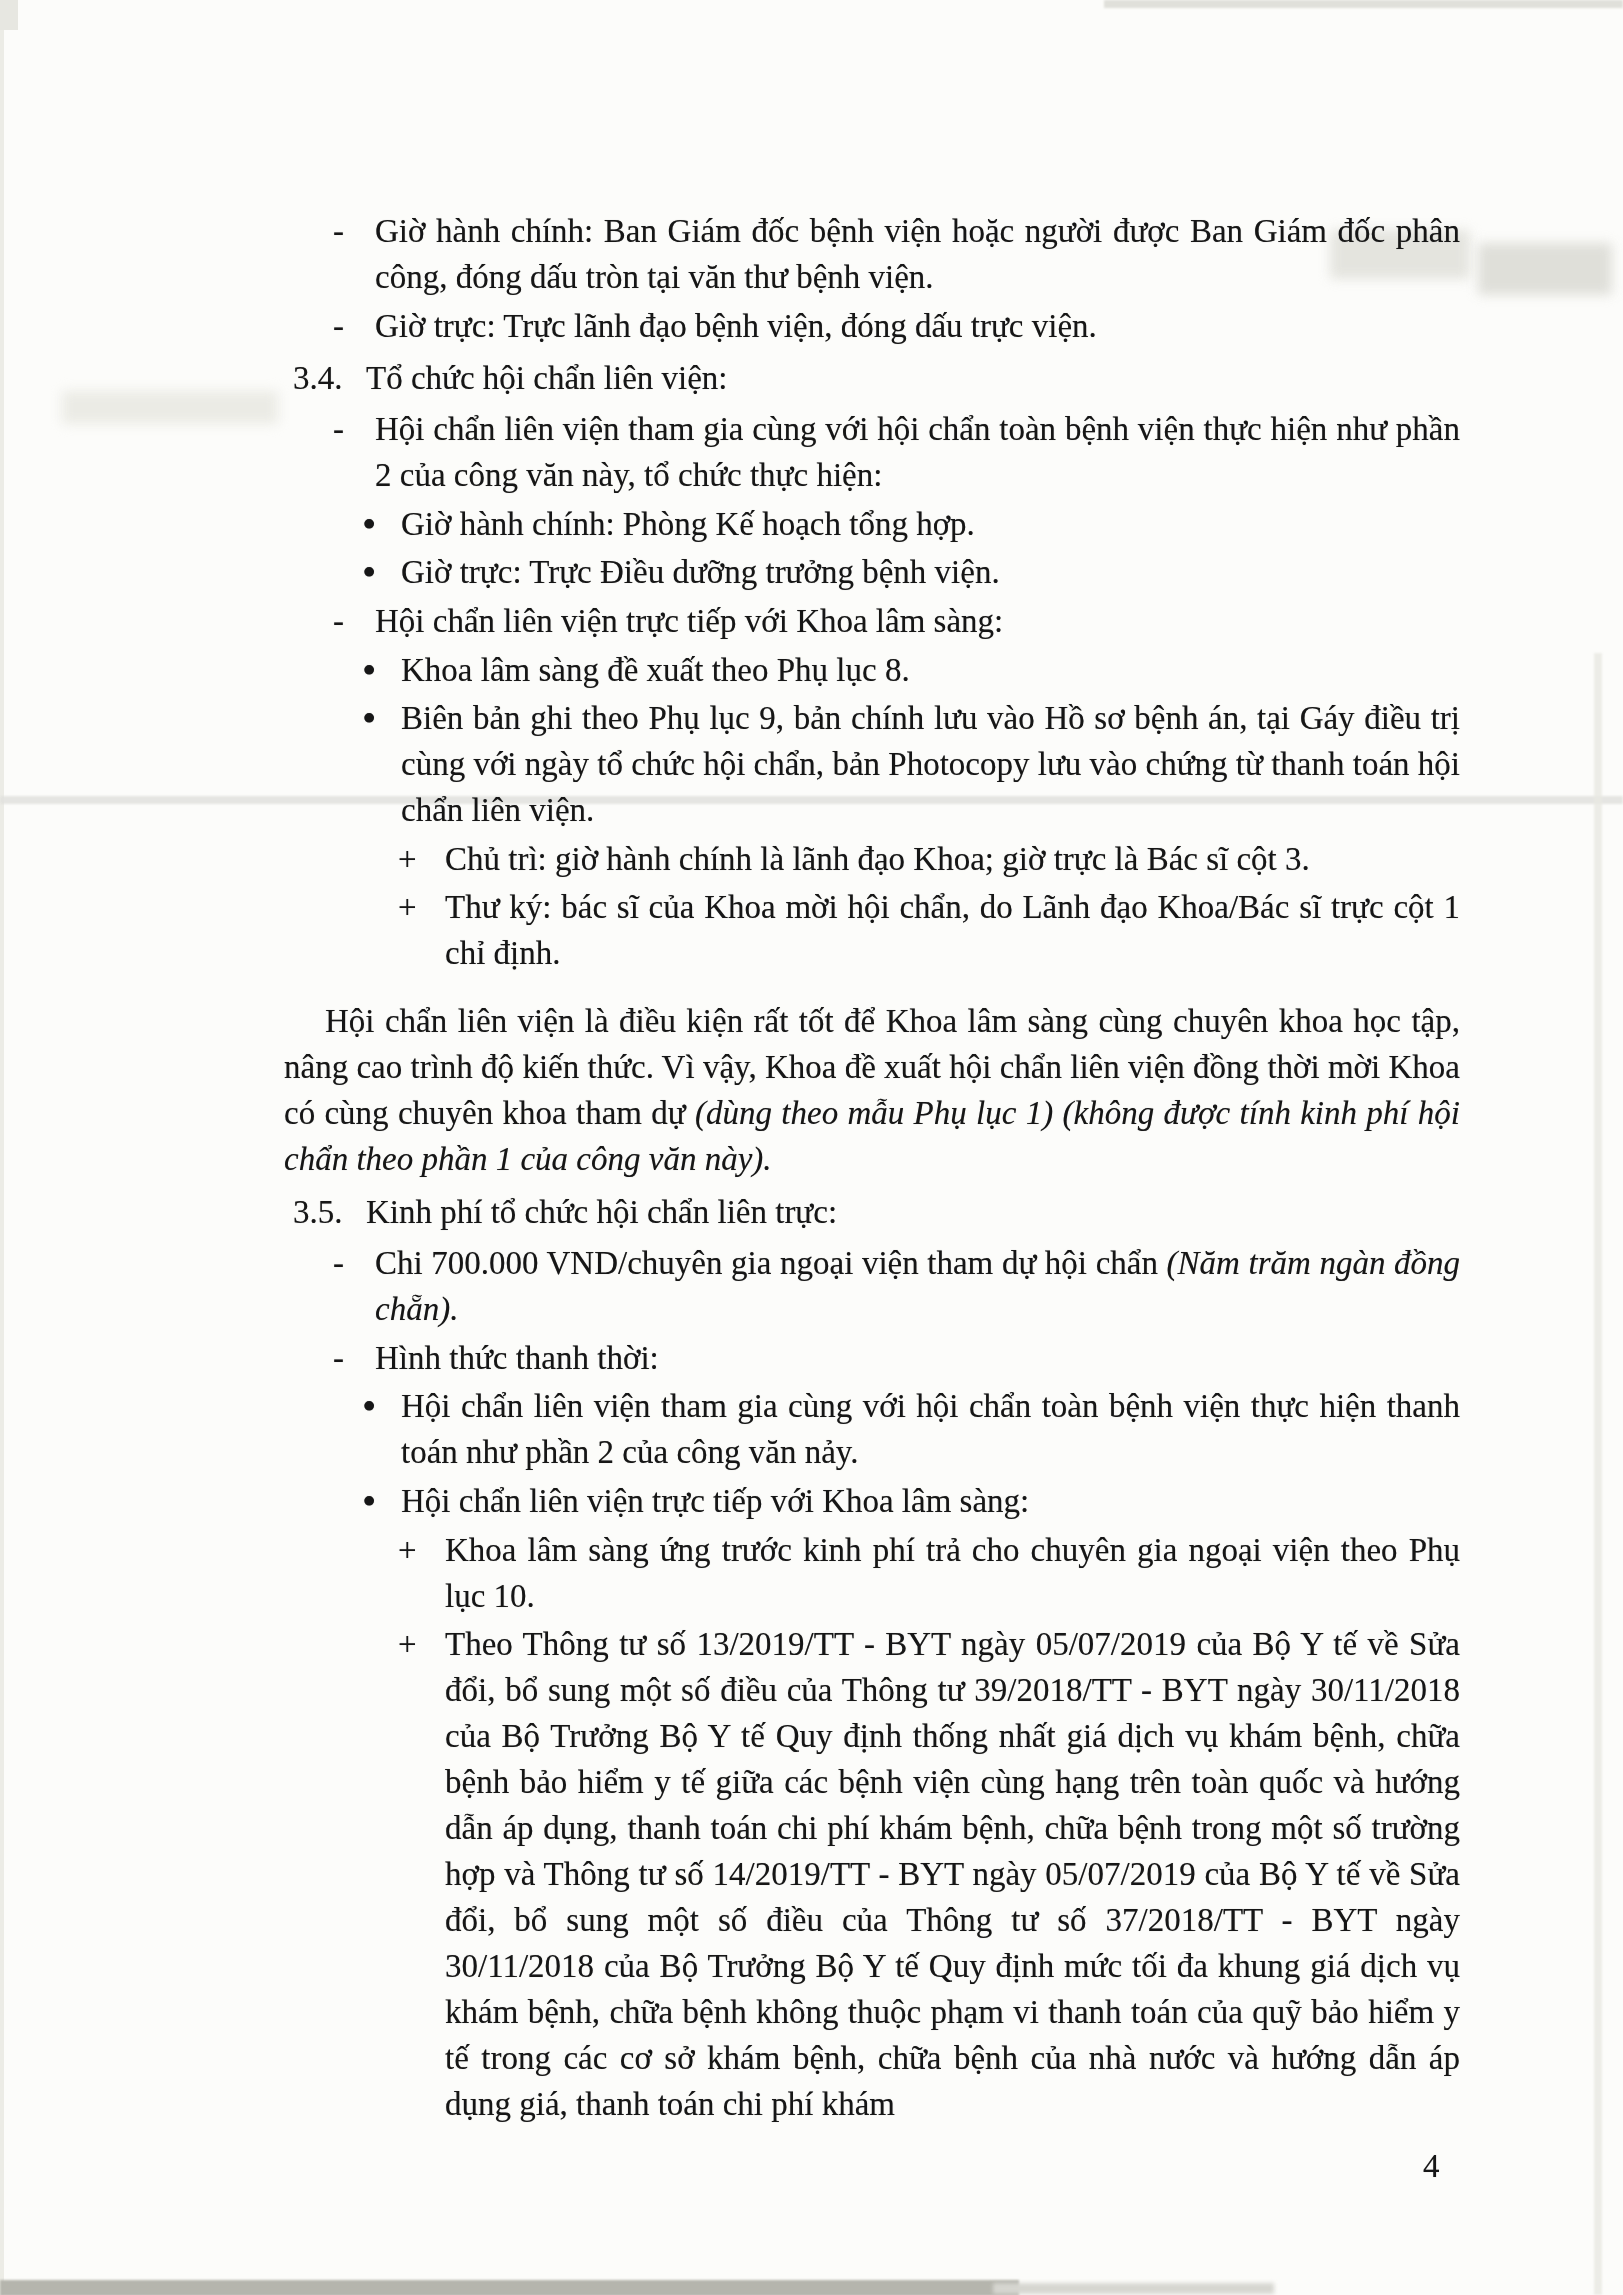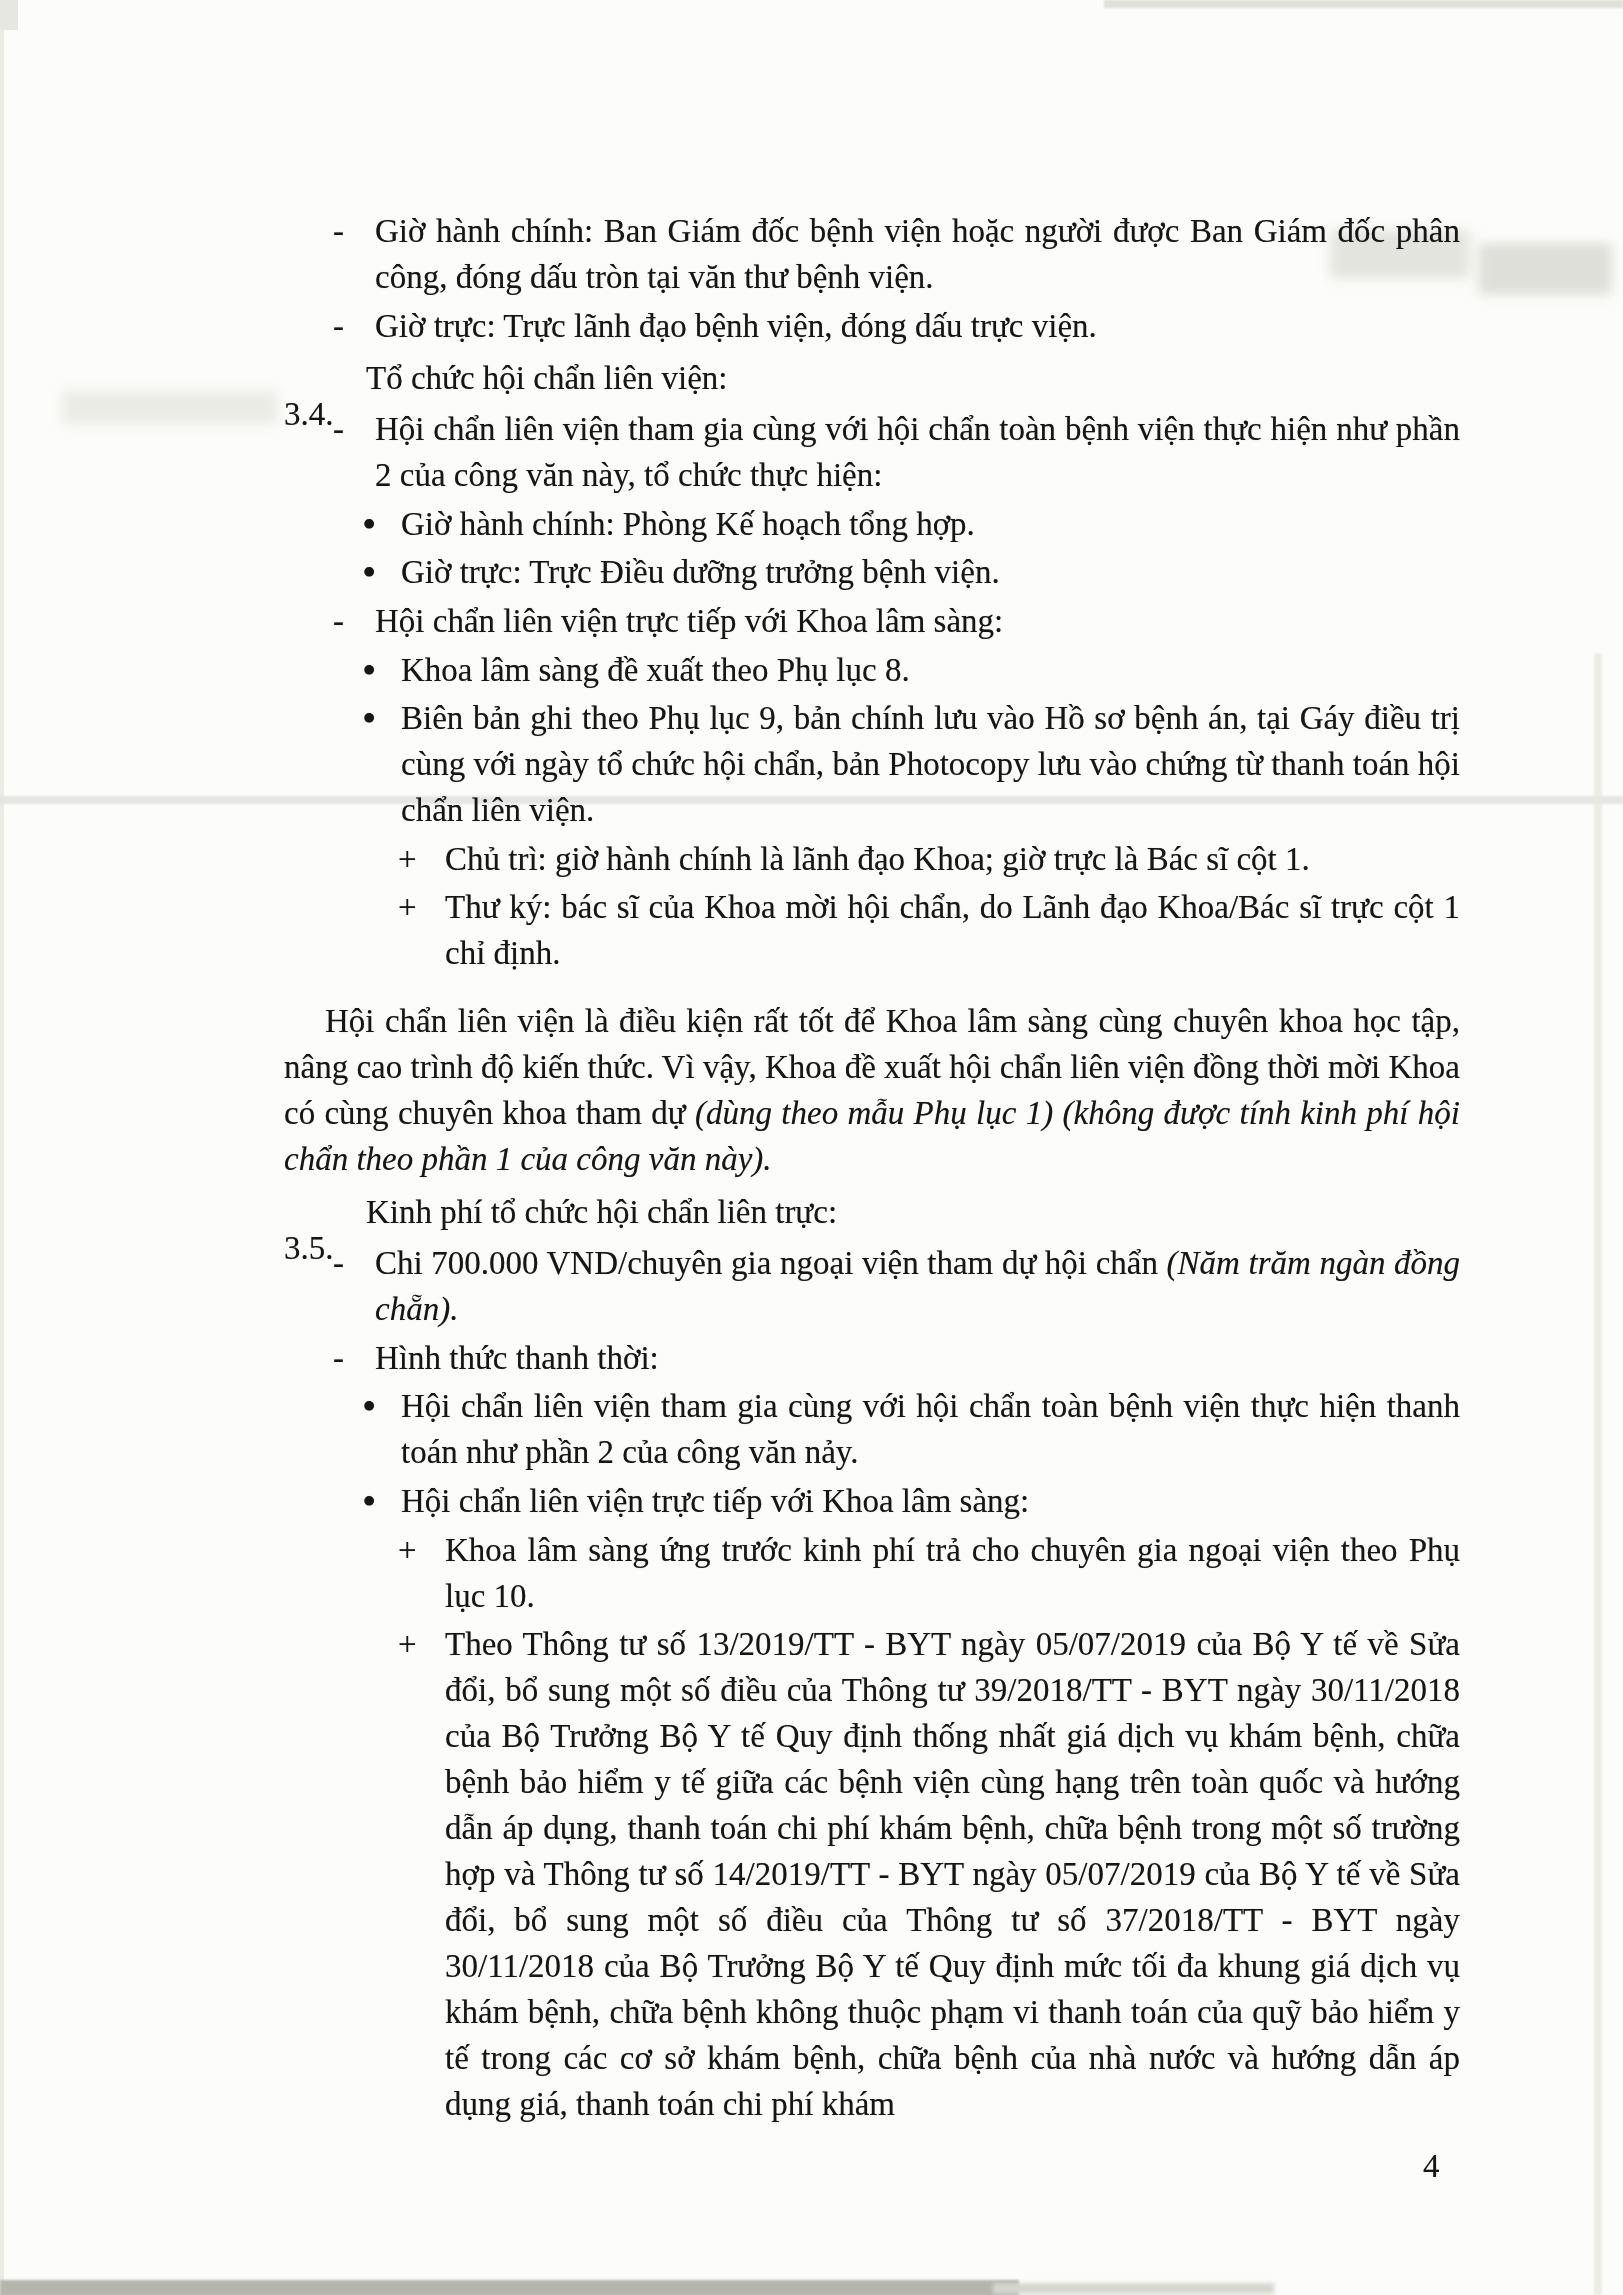--- a/index.html
+++ b/index.html
@@ -24,21 +24,21 @@
   }
   .item { position: relative; margin-bottom: 2.6px; }
   .item .marker { position: absolute; top: 0; }
   .item.dash    { padding-left: 91px; }
   .item.dash .marker    { left: 49px; }
   .item.bullet  { padding-left: 117px; }
   .item.bullet .marker  { left: 78px; font-size: 41px; line-height: 46px; }
   .item.plus    { padding-left: 161px; }
   .item.plus .marker    { left: 114px; }
   .item.section { padding-left: 82px; margin-top: 6.5px; margin-bottom: 5.2px; }
-  .item.section .marker { left: 0; margin-top: 36px; }
+  .item.section .marker { left: 9px; }
   .item.para    { padding-left: 0; text-indent: 41px; margin-top: 22px; }
   .item em { font-style: italic; }
   .page-number {
     position: absolute;
     left: 1423px;
     top: 2148px;
     font-size: 33px;
     text-shadow: 0 0 0.7px rgba(20,20,20,0.45);
   }
   
@@ -112,21 +112,21 @@
       <span>Khoa lâm sàng đề xuất theo Phụ lục 8.</span>
     </div>
 
     <div class="item bullet">
       <span class="marker">•</span>
       <span>Biên bản ghi theo Phụ lục 9, bản chính lưu vào Hồ sơ bệnh án, tại Gáy điều trị cùng với ngày tổ chức hội chẩn, bản Photocopy lưu vào chứng từ thanh toán hội chẩn liên viện.</span>
     </div>
 
     <div class="item plus">
       <span class="marker">+</span>
-      <span>Chủ trì: giờ hành chính là lãnh đạo Khoa; giờ trực là Bác sĩ cột 1.</span>
+      <span>Chủ trì: giờ hành chính là lãnh đạo Khoa; giờ trực là Bác sĩ cột 3.</span>
     </div>
 
     <div class="item plus">
       <span class="marker">+</span>
       <span>Thư ký: bác sĩ của Khoa mời hội chẩn, do Lãnh đạo Khoa/Bác sĩ trực cột 1 chỉ định.</span>
     </div>
 
     <div class="item para">
       <span>Hội chẩn liên viện là điều kiện rất tốt để Khoa lâm sàng cùng chuyên khoa học tập, nâng cao trình độ kiến thức. Vì vậy, Khoa đề xuất hội chẩn liên viện đồng thời mời Khoa có cùng chuyên khoa tham dự </span><em>(dùng theo mẫu Phụ lục 1) (không được tính kinh phí hội chẩn theo phần 1 của công văn này).</em>
     </div>

